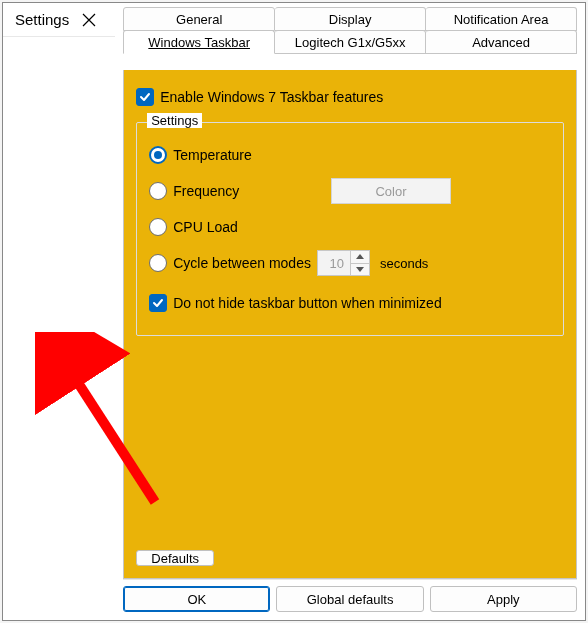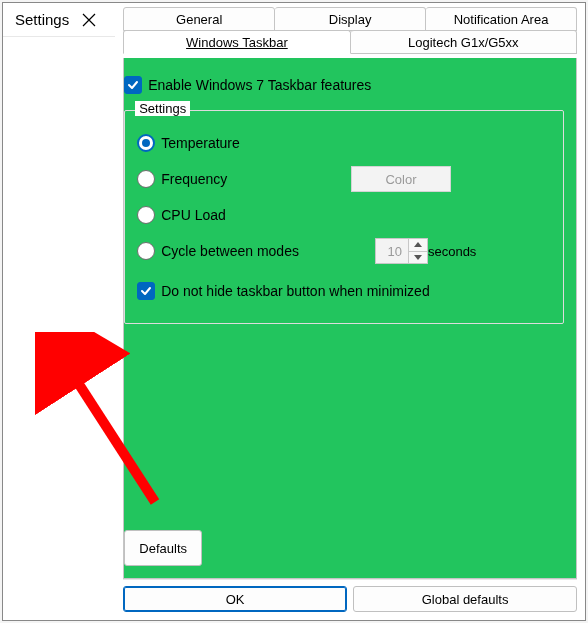--- a/index.html
+++ b/index.html
@@ -49,21 +49,21 @@
   
   .client {
     flex: 1;
     display: flex;
     flex-direction: column;
     padding: 4px 8px 8px 8px;
     position: relative;
   }
 
   
-  .tabrows { margin-bottom: 4px; }
+  .tabrows { margin-bottom: 16px; }
   .tabrow {
     display: flex;
     width: 100%;
   }
   .tab {
     flex: 1;
     border: 1px solid #c5c5c5;
     background: #fdfdfd;
     height: 24px;
     display: flex;
@@ -81,25 +81,25 @@
     background: #fff;
     border-bottom-color: #fff;
     z-index: 2;
     text-decoration: underline;
   }
 
   .tab-panel {
     border: 1px solid #c5c5c5;
     border-top: none;
     flex: 1;
-    padding: 18px 12px 12px 0;
+    padding: 18px 12px 12px 12px;
     position: relative;
     display: flex;
     flex-direction: column;
-    background: #22c55e;
+    background: #eab308;
   }
 
   
   .ck-row {
     display: flex;
     align-items: center;
     gap: 6px;
     margin-bottom: 14px;
   }
   .ck {
@@ -154,35 +154,35 @@
     content: "";
     width: 8px; height: 8px;
     background: #0067c0;
     border-radius: 50%;
   }
   .radio-label { font-size: 14px; }
 
   .color-btn {
     margin-left: auto;
     margin-right: 100px;
-    width: 100px;
+    width: 120px;
     height: 26px;
     border: 1px solid #d4d4d4;
     background: #f3f3f3;
     color: #9a9a9a;
     font-size: 13px;
     display: flex;
     align-items: center;
     justify-content: center;
   }
 
   .spin-wrap {
     display: inline-flex;
     align-items: center;
-    margin-left: 70px;
+    gap: 10px;
   }
   .spin {
     display: flex;
     align-items: stretch;
     border: 1px solid #c7c7c7;
     height: 26px;
     background: #f3f3f3;
   }
   .spin input {
     width: 32px;
@@ -207,21 +207,21 @@
     justify-content: center;
   }
   .spin-btn + .spin-btn { border-top: 1px solid #c7c7c7; }
   .spin-btn svg { width: 8px; height: 5px; }
 
   .bottom-area {
     margin-top: auto;
   }
   .defaults-btn {
     width: 78px;
-    height: 36px;
+    height: 16px;
     border: 1px solid #c0c0c0;
     background: #fdfdfd;
     font-size: 13px;
     cursor: pointer;
     border-radius: 3px;
     display: flex;
     align-items: center;
     justify-content: center;
   }
 
@@ -285,20 +285,23 @@
         <div class="tab">
             <span>Notification Area</span>
           </div>
       </div>
       <div class="tabrow row2">
         <div class="tab active">
             <span>Windows Taskbar</span>
           </div>
         <div class="tab">
             <span>Logitech G1x/G5xx</span>
+          </div>
+        <div class="tab">
+            <span>Advanced</span>
           </div>
       </div>
     </div>
 
     <div class="tab-panel">
 
       <div class="ck-row">
         <div class="ck">
           <svg viewBox="0 0 12 12">
             <path d="M2 6 L5 9 L10 3" stroke="#fff" stroke-width="2" fill="none" stroke-linecap="round" stroke-linejoin="round"></path>
@@ -370,20 +373,23 @@
 
     </div>
 
     <div class="footer">
       <div class="btn primary">
           <span>OK</span>
         </div>
       <div class="btn">
           <span>Global defaults</span>
         </div>
+      <div class="btn">
+          <span>Apply</span>
+        </div>
     </div>
 
   </div>
 </div>
 
 <svg class="arrow-overlay" width="160" height="200">
   <defs>
     <marker id="ah" markerWidth="20" markerHeight="20" refX="5" refY="6" orient="auto">
       <path d="M0 0 L12 6 L0 12 Z" fill="#ff0000"></path>
     </marker>

